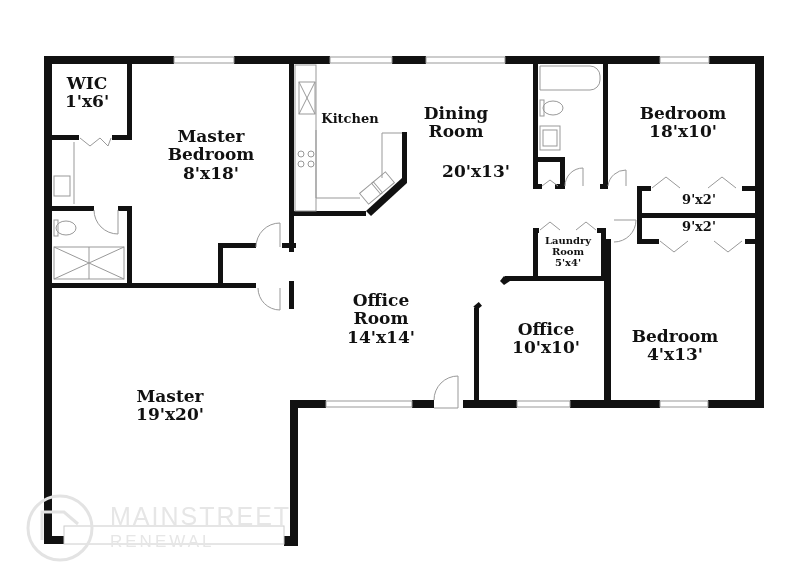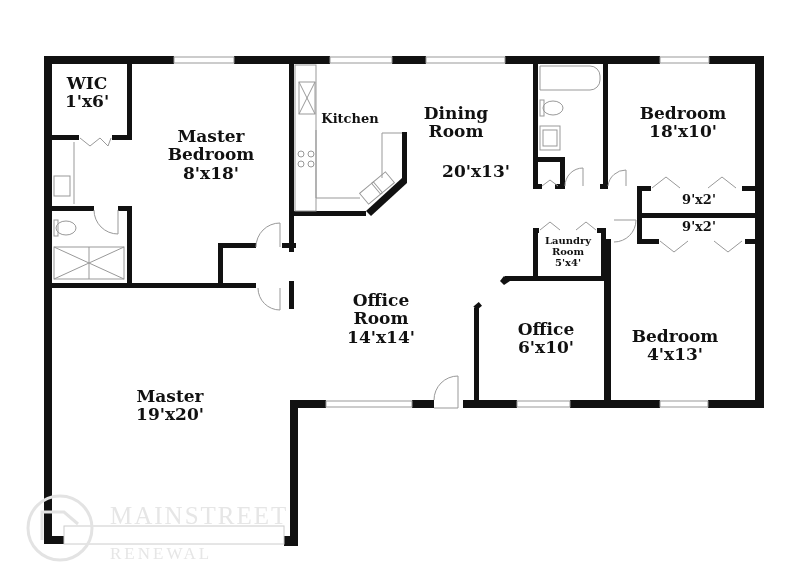--- a/index.html
+++ b/index.html
@@ -4,21 +4,21 @@
 <style>
   html, body { margin:0; padding:0; background:#ffffff; }
   body { width:809px; height:588px; position:relative; overflow:hidden; font-family:"DejaVu Serif", serif; }
   #plan { position:absolute; left:0; top:0; }
   .lbl { position:absolute; text-align:center; font-family:"DejaVu Serif", serif; font-weight:bold; color:#111; line-height:1.08; white-space:nowrap; transform:translateX(-50%); }
   .lbl span { display:block; }
   .big { font-size:17px; }
   .mid { font-size:13px; }
   .sm { font-size:10px; }
   .tiny { font-size:13px; }
-  .wm { position:absolute; font-family:Liberation Serif, serif; color:#e6e6e6; letter-spacing:2px; }
+  .wm { position:absolute; font-family:Liberation Sans, sans-serif; color:#e6e6e6; letter-spacing:2px; }
 </style>
 </head>
 <body>
 
 <svg id="plan" width="809" height="588" viewBox="0 0 809 588">
   <g fill="#111">
 
     <rect x="44" y="56" width="130" height="8"></rect>
     <rect x="234" y="56" width="96" height="8"></rect>
     <rect x="392" y="56" width="34" height="8"></rect>
@@ -214,31 +214,31 @@
 </div>
 
 <div class="lbl big" style="left:381px; top:291px;">
   <span>Office</span>
   <span>Room</span>
   <span>14'x14'</span>
 </div>
 
 <div class="lbl big" style="left:546px; top:320px;">
   <span>Office</span>
-  <span>6'x10'</span>
+  <span>10'x10'</span>
 </div>
 
 <div class="lbl big" style="left:675px; top:327px;">
   <span>Bedroom</span>
   <span>4'x13'</span>
 </div>
 
 <div class="lbl big" style="left:170px; top:387px;">
   <span>Master</span>
   <span>19'x20'</span>
 </div>
 
 <div class="wm" style="left:110px; top:502px; font-size:25px;">
   <span>MAINSTREET</span>
 </div>
-<div class="wm" style="left:110px; top:532px; font-size:17px; letter-spacing:3px;margin-top:12px;">
+<div class="wm" style="left:110px; top:532px; font-size:17px; letter-spacing:3px;">
   <span>RENEWAL</span>
 </div>
 
 </body></html>

